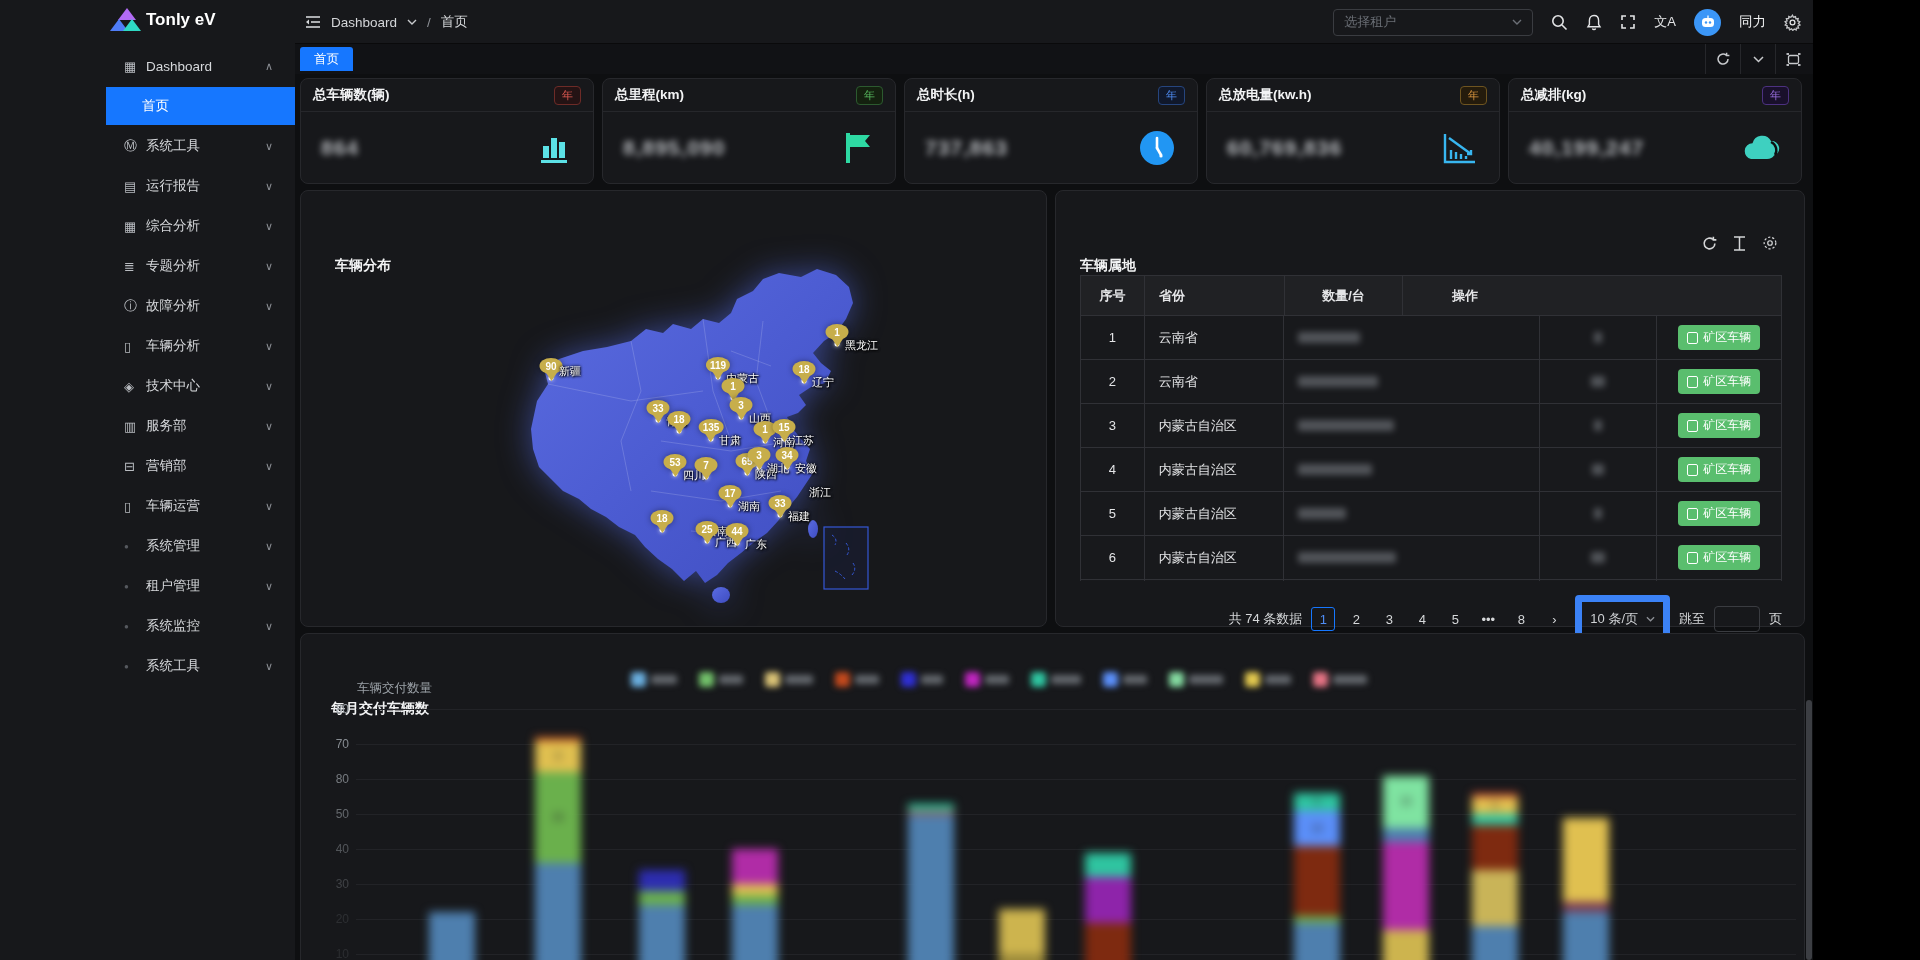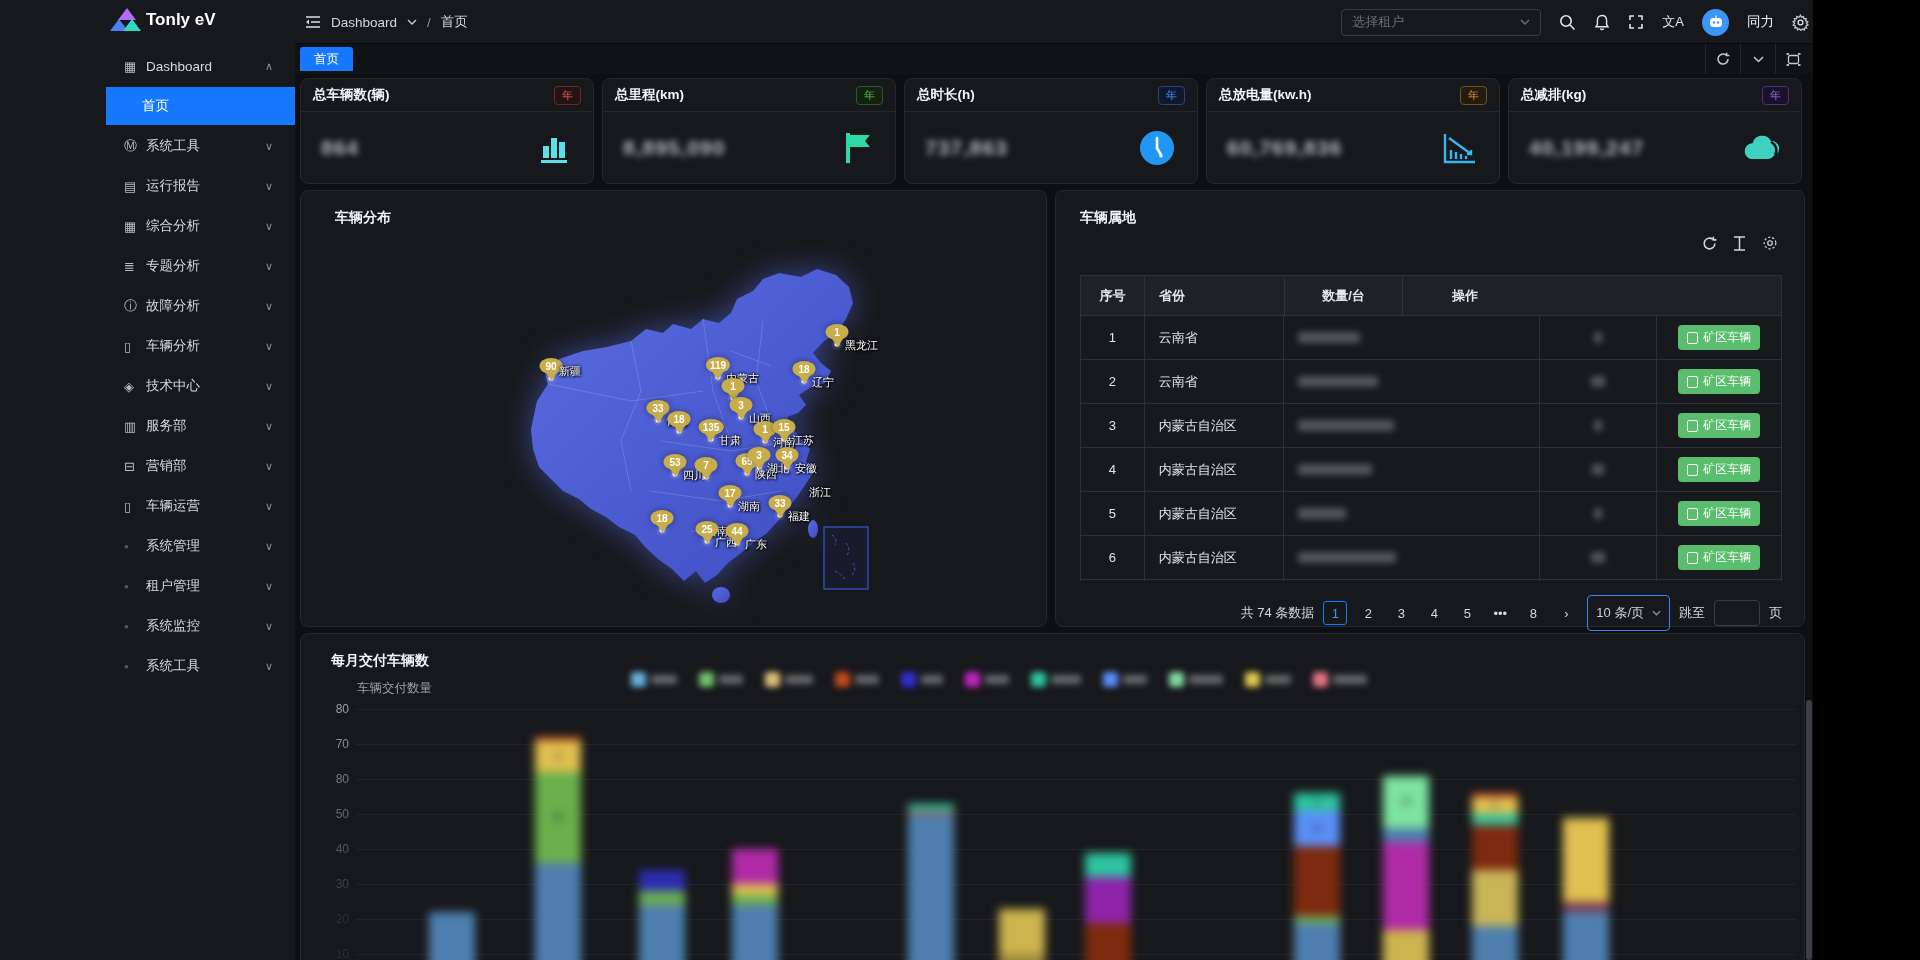--- a/index.html
+++ b/index.html
@@ -20,21 +20,21 @@
   .menu-item { position:relative; height:40px; display:flex; align-items:center; padding-left:124px; color:#d6d8db; font-size:13.5px; cursor:pointer; }
   .menu-item .mi-icon { width:22px; color:#b9bcc1; font-size:13px; }
   .menu-item .chev { position:absolute; right:22px; color:#8d9096; font-size:11px; }
   .menu-item.active { background:#1677ff; color:#fff; margin-left:106px; padding-left:36px; height:38px; margin-top:1px; margin-bottom:1px; }
   .menu-item.dim .mi-icon { color:#55585e; }
 
   
   .topbar { position:absolute; left:295px; top:0; width:1518px; height:44px; background:#17181b; border-bottom:1px solid #0a0a0b; }
   .crumb { position:absolute; left:10px; top:0; height:44px; display:flex; align-items:center; gap:10px; font-size:13.5px; color:#d4d6d9; }
   .crumb .sep { color:#8d9096; }
-  .tb-right { position:absolute; right:4px; top:0; height:44px; display:flex; align-items:center; gap:18px; }
+  .tb-right { position:absolute; right:12px; top:0; height:44px; display:flex; align-items:center; gap:18px; }
   .tenant-select { width:200px; height:27px; border:1px solid #3a3c41; border-radius:4px; display:flex; align-items:center; justify-content:space-between; padding:0 10px; color:#6b6f76; font-size:13px; background:transparent; cursor:pointer; }
   .tb-icon { color:#e3e4e6; display:flex; align-items:center; cursor:pointer; }
   .avatar { width:27px; height:27px; border-radius:50%; background:#3b96f7; display:flex; align-items:center; justify-content:center; }
   .uname { font-size:13.5px; color:#f0f1f2; }
 
   
   .tabbar { position:absolute; left:295px; top:44px; width:1518px; height:30px; background:#111215; }
   .tab { position:absolute; left:5px; top:3px; height:24px; padding:0 14px; background:#1677ff; color:#fff; font-size:12.5px; display:flex; align-items:center; border-radius:3px 3px 0 0; cursor:pointer; }
   .tab-tools { position:absolute; right:3px; top:0; height:30px; display:flex; }
   .tab-tool { width:35px; height:30px; display:flex; align-items:center; justify-content:center; border-left:1px solid #26272b; color:#c8cacd; cursor:pointer; }
@@ -46,21 +46,21 @@
   .kpi-label { font-size:13.5px; font-weight:bold; color:#f2f3f4; }
   .badge { font-size:11px; padding:1px 7px; border-radius:4px; border:1px solid; }
   .badge.red    { color:#e05a52; border-color:#6d2b27; background:#241314; }
   .badge.green  { color:#57b85e; border-color:#2c5a2f; background:#14210f; }
   .badge.blue   { color:#4f8df5; border-color:#26457e; background:#10182b; }
   .badge.orange { color:#d8953f; border-color:#6e5420; background:#241b0c; }
   .badge.purple { color:#9a6fe0; border-color:#4c3180; background:#19102b; }
   .kpi-body { height:72px; display:flex; align-items:center; justify-content:space-between; padding:0 20px; }
   .kpi-value { font-size:21px; font-weight:bold; color:#cfd2d6; letter-spacing:1px; filter:blur(3.2px); opacity:.85; }
 
-  .panel-title { font-size:14px; font-weight:bold; color:#f2f3f4; }
+  .panel-title { font-size:14px; font-weight:bold; color:#f2f3f4;margin-top:48px; }
 
   
   #map-panel { left:300px; top:190px; width:747px; height:437px; overflow:hidden; }
   .map-svg { position:absolute; left:0; top:0; }
   .pin { position:absolute; transform:translate(-50%,-100%); text-align:center; }
   .pin-balloon { min-width:23px; padding:3px 4px 2px; background:#c7ae4b; border-radius:50% 50% 50% 50%; color:#fff; font-size:10px; font-weight:bold; position:relative; box-shadow:0 0 6px rgba(0,0,0,.4); }
   .pin-balloon:after { content:""; position:absolute; left:50%; bottom:-7px; transform:translateX(-50%); border:6px solid transparent; border-top:9px solid #c7ae4b; border-bottom:0; }
   .pin-dot { position:absolute; transform:translate(-50%,-50%); width:5px; height:5px; background:#fff; border-radius:50%; box-shadow:0 0 4px rgba(255,255,255,.8); }
   .pin-label { position:absolute; transform:translate(0,-50%); color:#fff; font-size:11px; white-space:nowrap; text-shadow:0 0 3px #000,0 0 3px #000,1px 1px 2px #000; }
 
@@ -73,21 +73,21 @@
   .vrow.head { height:40px; background:#202124; font-weight:bold; }
   .vcell { display:flex; align-items:center; justify-content:center; font-size:13px; color:#e4e5e7; border-right:1px solid #303136; }
   .vcell:last-child { border-right:none; }
   .vcell.left { justify-content:flex-start; padding-left:14px; }
   .mask { height:11px; border-radius:2px; background:#8a8f96; opacity:.5; filter:blur(3px); }
   .act-btn { display:flex; align-items:center; gap:5px; background:#5abe6e; color:#fff; font-size:12px; padding:4px 9px; border-radius:4px; cursor:pointer; }
   .act-btn .doc { width:11px; height:12px; border:1.5px solid #fff; border-radius:2px; position:relative; }
   .pager { position:absolute; right:22px; top:404px; display:flex; align-items:center; gap:9px; font-size:13px; color:#d6d8da; }
   .pg { min-width:24px; height:24px; display:flex; align-items:center; justify-content:center; border-radius:3px; cursor:pointer; }
   .pg.cur { border:1px solid #1677ff; color:#4f8df5; }
-  .pg-sel { height:26px; border:1px solid #3b82f6; border-radius:4px; display:flex; align-items:center; gap:8px; padding:17px 8px; color:#cfd1d4; cursor:pointer; }
+  .pg-sel { height:26px; border:7px solid #3b82f6; border-radius:4px; display:flex; align-items:center; gap:8px; padding:17px 8px; color:#cfd1d4; cursor:pointer; }
   .pg-input { width:46px; height:26px; border:1px solid #3a3c41; border-radius:4px; background:transparent; }
 
   
   #chart-panel { left:300px; top:633px; width:1505px; height:350px; overflow:hidden; }
   .legend { position:absolute; left:330px; top:38px; display:flex; align-items:center; gap:22px; filter:blur(3px); }
   .lg-item { display:flex; align-items:center; gap:5px; }
   .lg-chip { width:15px; height:15px; border-radius:3px; }
   .lg-mask { height:9px; background:#777c82; opacity:.8; border-radius:2px; }
   .ylab { position:absolute; left:56px; top:46px; font-size:12.5px; color:#9aa0a6; }
   .gridline { position:absolute; left:55px; width:1440px; height:1px; background:#222327; }

